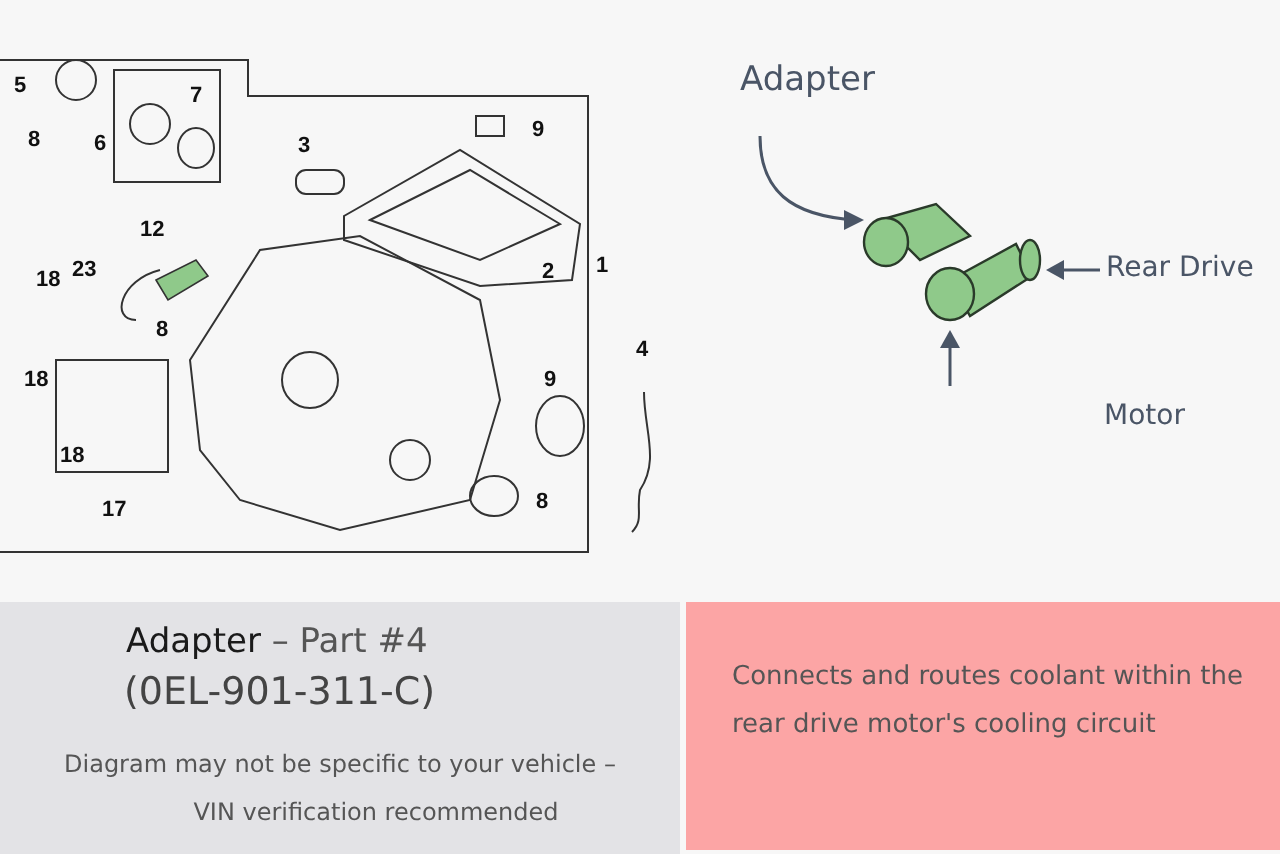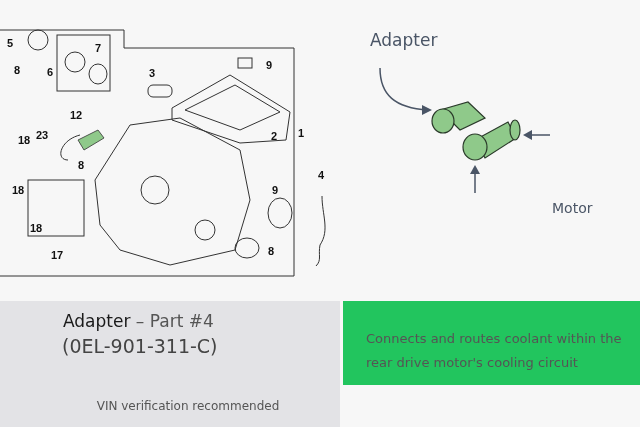--- a/index.html
+++ b/index.html
@@ -2,21 +2,21 @@
 <html><head>
 <meta charset="utf-8">
 <style>
   * { margin:0; padding:0; box-sizing:border-box; }
   body { width:640px; height:427px; background:#f7f7f7; font-family:"DejaVu Sans", sans-serif; position:relative; overflow:hidden; }
   #diagram { position:absolute; left:0; top:0; width:340px; height:290px; }
   .callout { position:absolute; font-family:"Liberation Sans", sans-serif; font-weight:bold; font-size:11px; color:#111; }
   #right-illus { position:absolute; left:340px; top:0; width:300px; height:290px; }
   .ann { position:absolute; color:#4a5566; font-size:14px; }
   #bottom-left { position:absolute; left:0; top:301px; width:340px; height:126px; background:#e3e3e6; }
-  #bottom-right { position:absolute; left:343px; top:301px; width:297px; height:84px; background:#22c55e; }
+  #bottom-right { position:absolute; left:343px; top:301px; width:297px; height:124px; background:#fca5a5; }
   #title { position:absolute; left:63px; top:10px; font-size:17px; color:#222; }
   #title .name { color:#1a1a1a; }
   #title .rest { color:#555; }
   #partno { position:absolute; left:62px; top:34px; font-size:19px; color:#444;text-align:center; }
   #disclaimer1 { position:absolute; left:0; width:340px; top:74px; text-align:center; font-size:12px; color:#555; }
   #disclaimer2 { position:absolute; left:0; width:376px; top:98px; text-align:center; font-size:12px; color:#555; }
   #desc { position:absolute; left:23px; top:26px; width:260px; font-size:13px; line-height:24px; color:#555; }
 </style>
 </head>
 <body>
@@ -84,26 +84,28 @@
     <line x1="135" y1="193" x2="135" y2="170" stroke="#4a5566" stroke-width="1.5"></line>
     <polygon points="135,165 130,174 140,174" fill="#4a5566"></polygon>
     <g fill="#8fc98a" stroke="#2a3a2a" stroke-width="1.2">
       <path d="M100,110 L128,102 L145,118 L120,130 Z"></path>
       <ellipse cx="103" cy="121" rx="11" ry="12"></ellipse>
       <path d="M135,140 L168,122 L176,138 L145,158 Z"></path>
       <ellipse cx="135" cy="147" rx="12" ry="13"></ellipse>
       <ellipse cx="175" cy="130" rx="5" ry="10"></ellipse>
     </g>
   </svg>
+  <span class="ann" style="left:213px;top:126px;">Rear Drive</span>
   <span class="ann" style="left:212px;top:152px;margin-top:48px;">Motor</span>
 </div>
 
 <div id="bottom-left">
   <div id="title">
     <span class="name">Adapter</span><span class="rest"> – Part #4</span>
   </div>
   <div id="partno">(0EL-901-311-C)</div>
+  <div id="disclaimer1">Diagram may not be specific to your vehicle –</div>
   <div id="disclaimer2">VIN verification recommended</div>
 </div>
 
 <div id="bottom-right">
   <div id="desc">Connects and routes coolant within the rear drive motor's cooling circuit</div>
 </div>
 
 </body></html>

